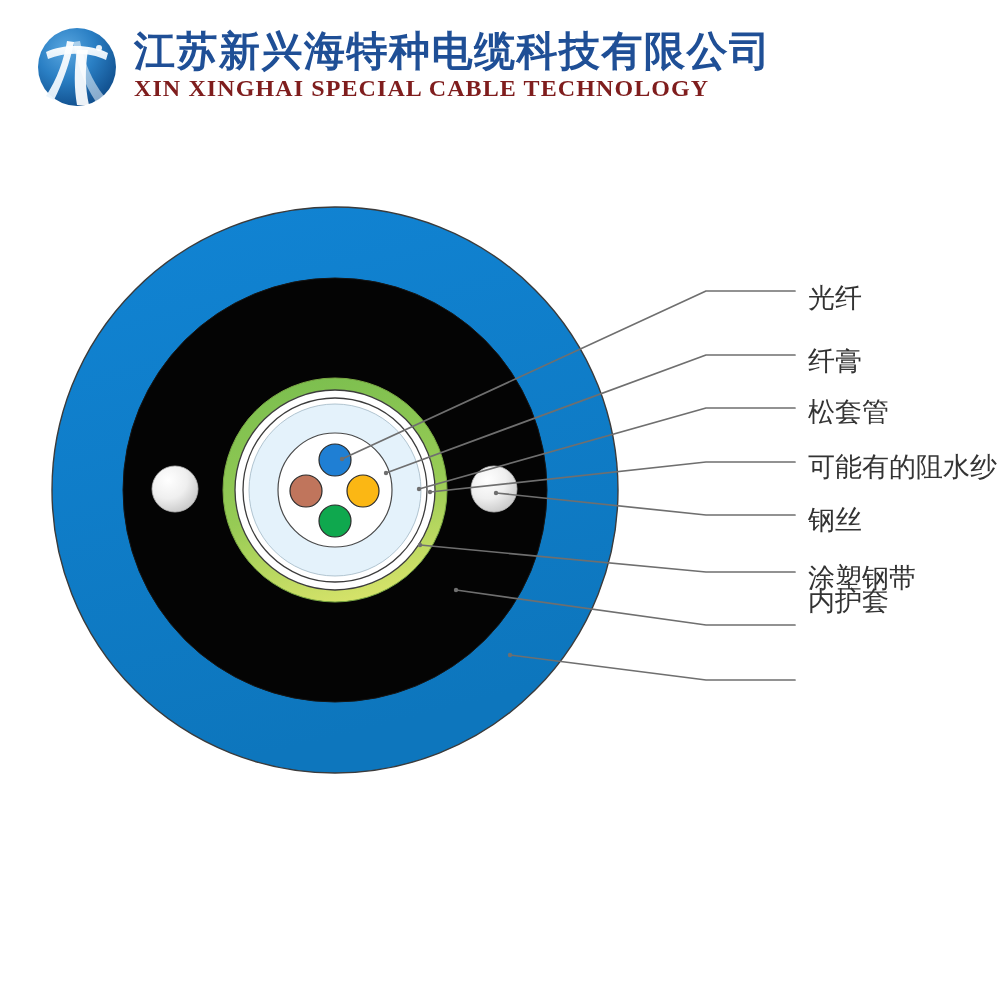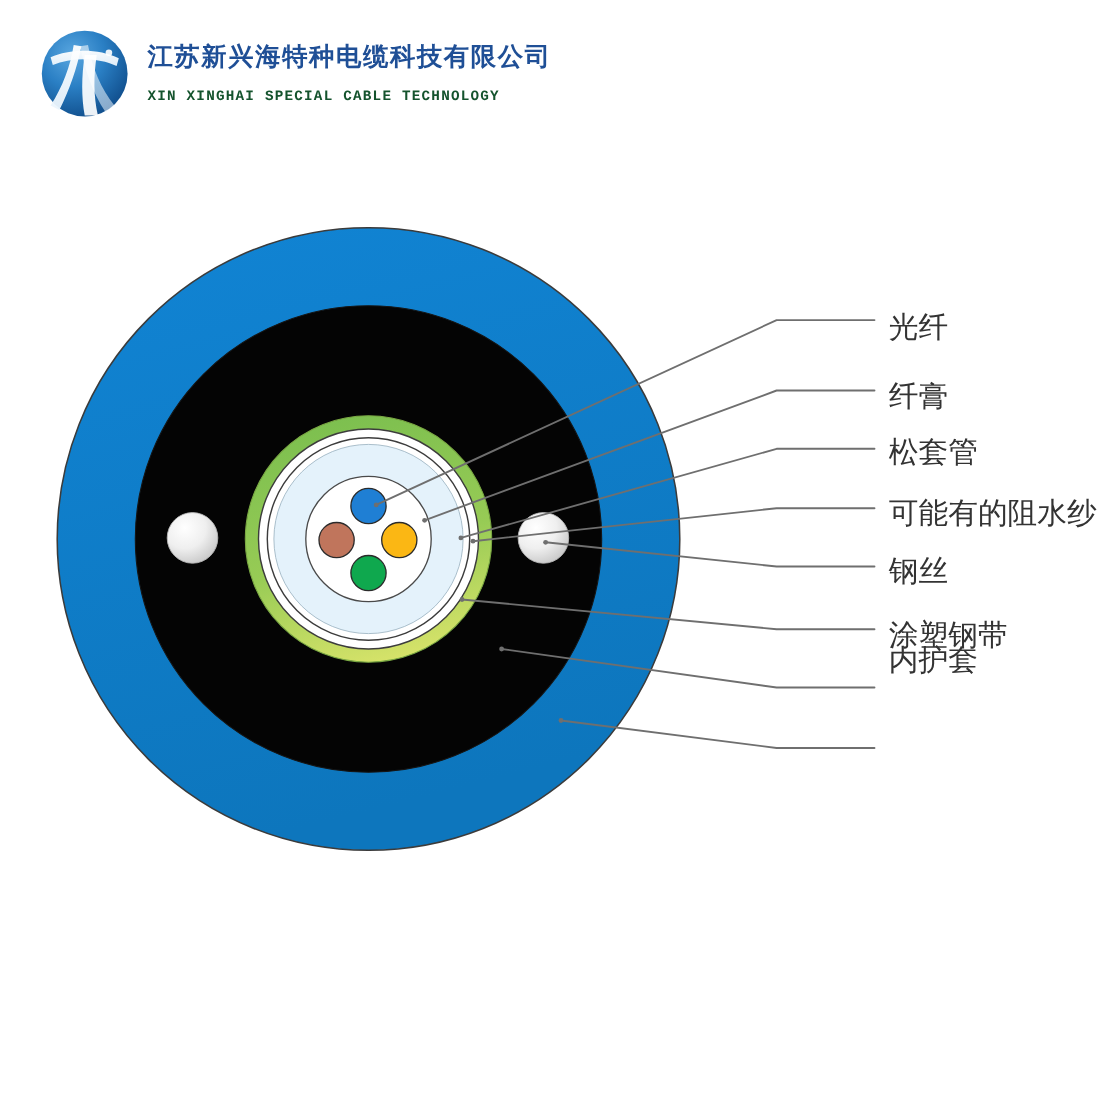--- a/index.html
+++ b/index.html
@@ -30,37 +30,37 @@
     width: 82px;
     height: 82px;
   }
   #brand-text-block {
     position: absolute;
     left: 134px;
     top: 30px;
     width: 620px;
   }
   #brand-name-cn {
-    font-size: 23px;
+    font-size: 41px;
     font-weight: bold;
     letter-spacing: 1.5px;
     color: #1f4f96;
     line-height: 42px;
     white-space: nowrap;
-    font-family: Liberation Sans, sans-serif;
+    font-family: Liberation Serif, serif;
   }
   #brand-name-en {
     margin-top: 4px;
-    font-size: 13px;
+    font-size: 24px;
     font-weight: bold;
     letter-spacing: 1.1px;
-    color: #14532d;
+    color: #7f1d1d;
     line-height: 24px;
     white-space: nowrap;
-    font-family: Liberation Mono, monospace;
+    font-family: Liberation Serif, serif;
   }
 
   
   #cable-diagram {
     position: absolute;
     left: 0;
     top: 0;
     width: 1000px;
     height: 1000px;
     margin-left: 30px;

